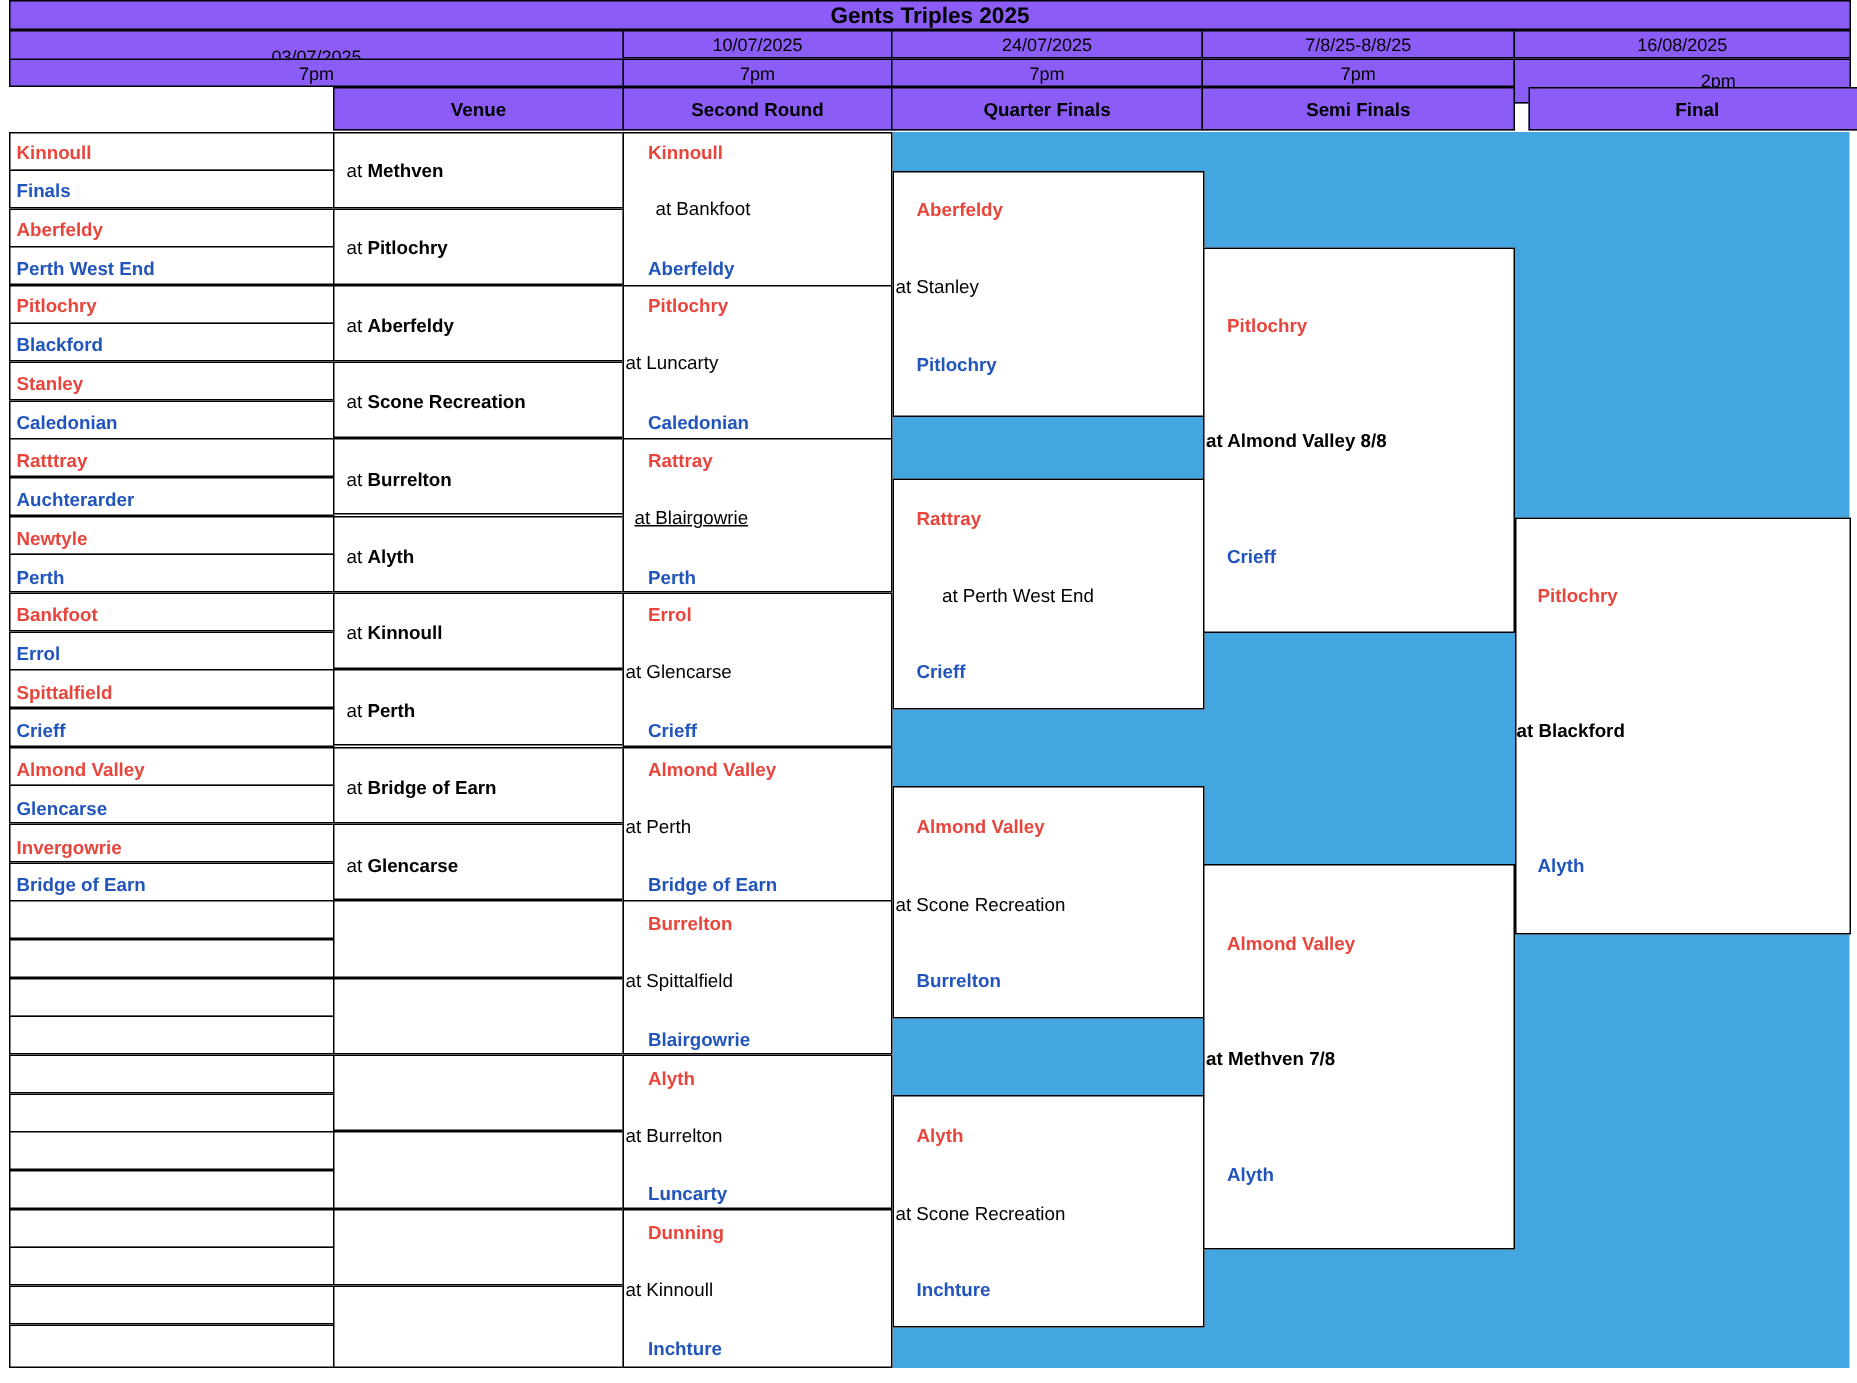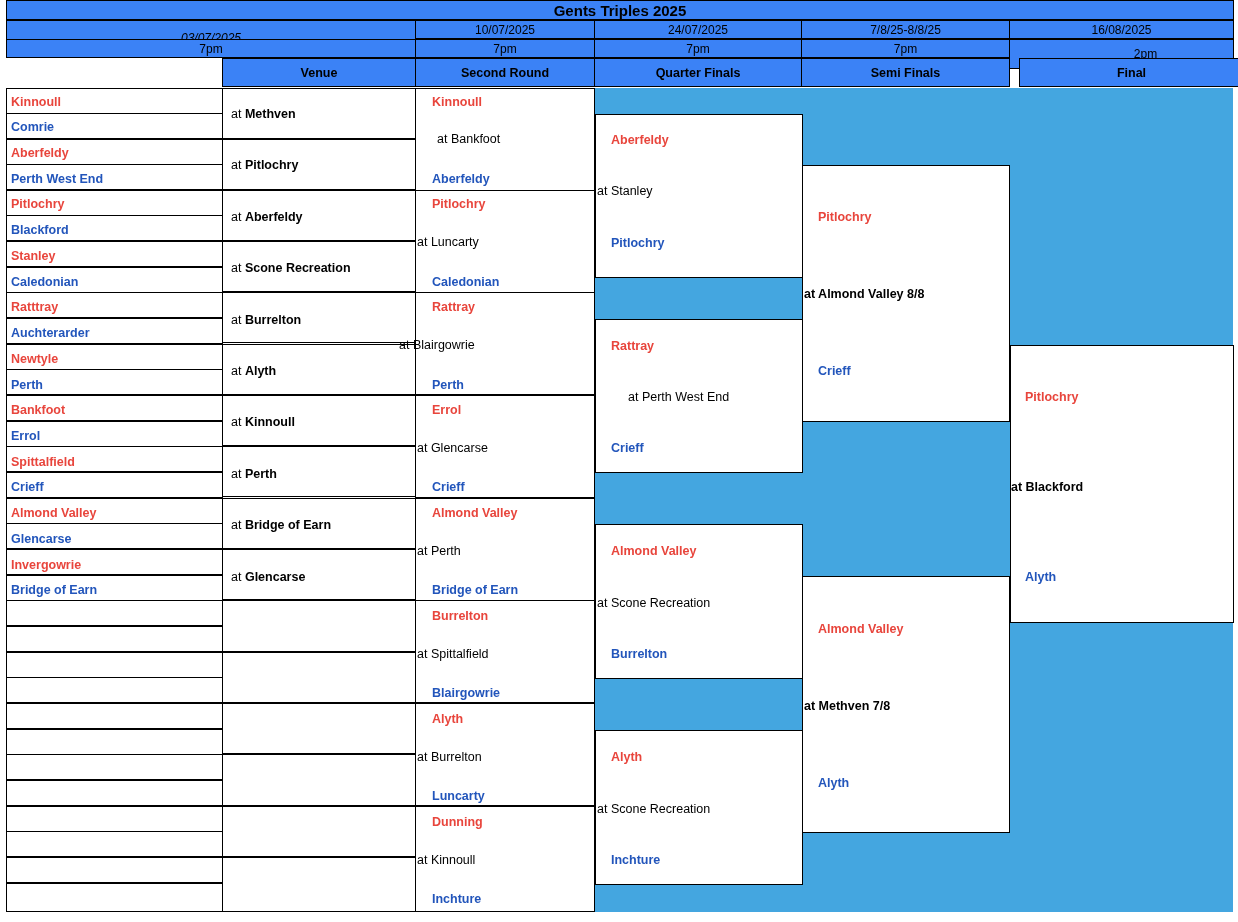--- a/index.html
+++ b/index.html
@@ -11,21 +11,21 @@
   #sheet {
     position: relative;
     width: 1238px;
     height: 922px;
     background: #ffffff;
     overflow: hidden;
   }
   .cell {
     position: absolute;
     border: 1px solid #000000;
-    background: #3b82f6;
+    background: #8b5cf6;
     overflow: hidden;
   }
   .title {
     font-size: 15px;
     font-weight: bold;
     color: #000;
     display: flex;
     align-items: center;
     justify-content: center;
   }
@@ -71,21 +71,21 @@
     background: #ffffff;
   }
 </style>
 </head>
 <body>
 
 <div id="sheet">
 
   <div class="cell title" style="left:6px;top:0px;width:1228px;height:20px;">Gents Triples 2025</div>
 
-  <div class="cell dateline" style="left:6px;top:20px;width:410px;height:35px;font-style:italic;">03/07/2025</div>
+  <div class="cell dateline" style="left:6px;top:20px;width:410px;height:35px;">03/07/2025</div>
   <div class="cell dateline" style="left:415px;top:20px;width:180px;height:19px;">10/07/2025</div>
   <div class="cell dateline" style="left:594px;top:20px;width:208px;height:19px;">24/07/2025</div>
   <div class="cell dateline" style="left:801px;top:20px;width:209px;height:19px;">7/8/25-8/8/25</div>
   <div class="cell dateline" style="left:1009px;top:20px;width:225px;height:19px;">16/08/2025</div>
 
   <div class="cell timeline" style="left:6px;top:39px;width:410px;height:19px;">7pm</div>
   <div class="cell timeline" style="left:415px;top:39px;width:180px;height:19px;">7pm</div>
   <div class="cell timeline" style="left:594px;top:39px;width:208px;height:19px;">7pm</div>
   <div class="cell timeline" style="left:801px;top:39px;width:209px;height:19px;">7pm</div>
   <div class="cell timeline" style="left:1009px;top:39px;width:225px;height:30px;padding-left:48px;">2pm</div>
@@ -162,21 +162,21 @@
   <div class="gridbox" style="left:415px;top:88px;width:180px;height:103px;"></div>
   <div class="gridbox" style="left:415px;top:190px;width:180px;height:103px;"></div>
   <div class="gridbox" style="left:415px;top:292px;width:180px;height:103px;"></div>
   <div class="gridbox" style="left:415px;top:395px;width:180px;height:103px;"></div>
   <div class="gridbox" style="left:415px;top:498px;width:180px;height:103px;"></div>
   <div class="gridbox" style="left:415px;top:600px;width:180px;height:103px;"></div>
   <div class="gridbox" style="left:415px;top:703px;width:180px;height:103px;"></div>
   <div class="gridbox" style="left:415px;top:806px;width:180px;height:106px;"></div>
 
   <div class="team red" style="left:11px;top:95px;">Kinnoull</div>
-  <div class="team blue" style="left:11px;top:120px;">Comrie</div>
+  <div class="team blue" style="left:11px;top:120px;">Finals</div>
   <div class="team red" style="left:11px;top:146px;">Aberfeldy</div>
   <div class="team blue" style="left:11px;top:172px;">Perth West End</div>
   <div class="team red" style="left:11px;top:197px;">Pitlochry</div>
   <div class="team blue" style="left:11px;top:223px;">Blackford</div>
   <div class="team red" style="left:11px;top:249px;">Stanley</div>
   <div class="team blue" style="left:11px;top:275px;">Caledonian</div>
   <div class="team red" style="left:11px;top:300px;">Ratttray</div>
   <div class="team blue" style="left:11px;top:326px;">Auchterarder</div>
   <div class="team red" style="left:11px;top:352px;">Newtyle</div>
   <div class="team blue" style="left:11px;top:378px;">Perth</div>
@@ -202,21 +202,21 @@
 
   <div class="team red" style="left:432px;top:95px;">Kinnoull</div>
   <div class="venue" style="left:417px;top:132px;padding-left:20px;">at Bankfoot</div>
   <div class="team blue" style="left:432px;top:172px;">Aberfeldy</div>
 
   <div class="team red" style="left:432px;top:197px;">Pitlochry</div>
   <div class="venue" style="left:417px;top:235px;">at Luncarty</div>
   <div class="team blue" style="left:432px;top:275px;">Caledonian</div>
 
   <div class="team red" style="left:432px;top:300px;">Rattray</div>
-  <div class="venue" style="left:399px;top:338px;">at Blairgowrie</div>
+  <div class="venue" style="left:423px;top:338px;text-decoration:underline;">at Blairgowrie</div>
   <div class="team blue" style="left:432px;top:378px;">Perth</div>
 
   <div class="team red" style="left:432px;top:403px;">Errol</div>
   <div class="venue" style="left:417px;top:441px;">at Glencarse</div>
   <div class="team blue" style="left:432px;top:480px;">Crieff</div>
 
   <div class="team red" style="left:432px;top:506px;">Almond Valley</div>
   <div class="venue" style="left:417px;top:544px;">at Perth</div>
   <div class="team blue" style="left:432px;top:583px;">Bridge of Earn</div>
 

